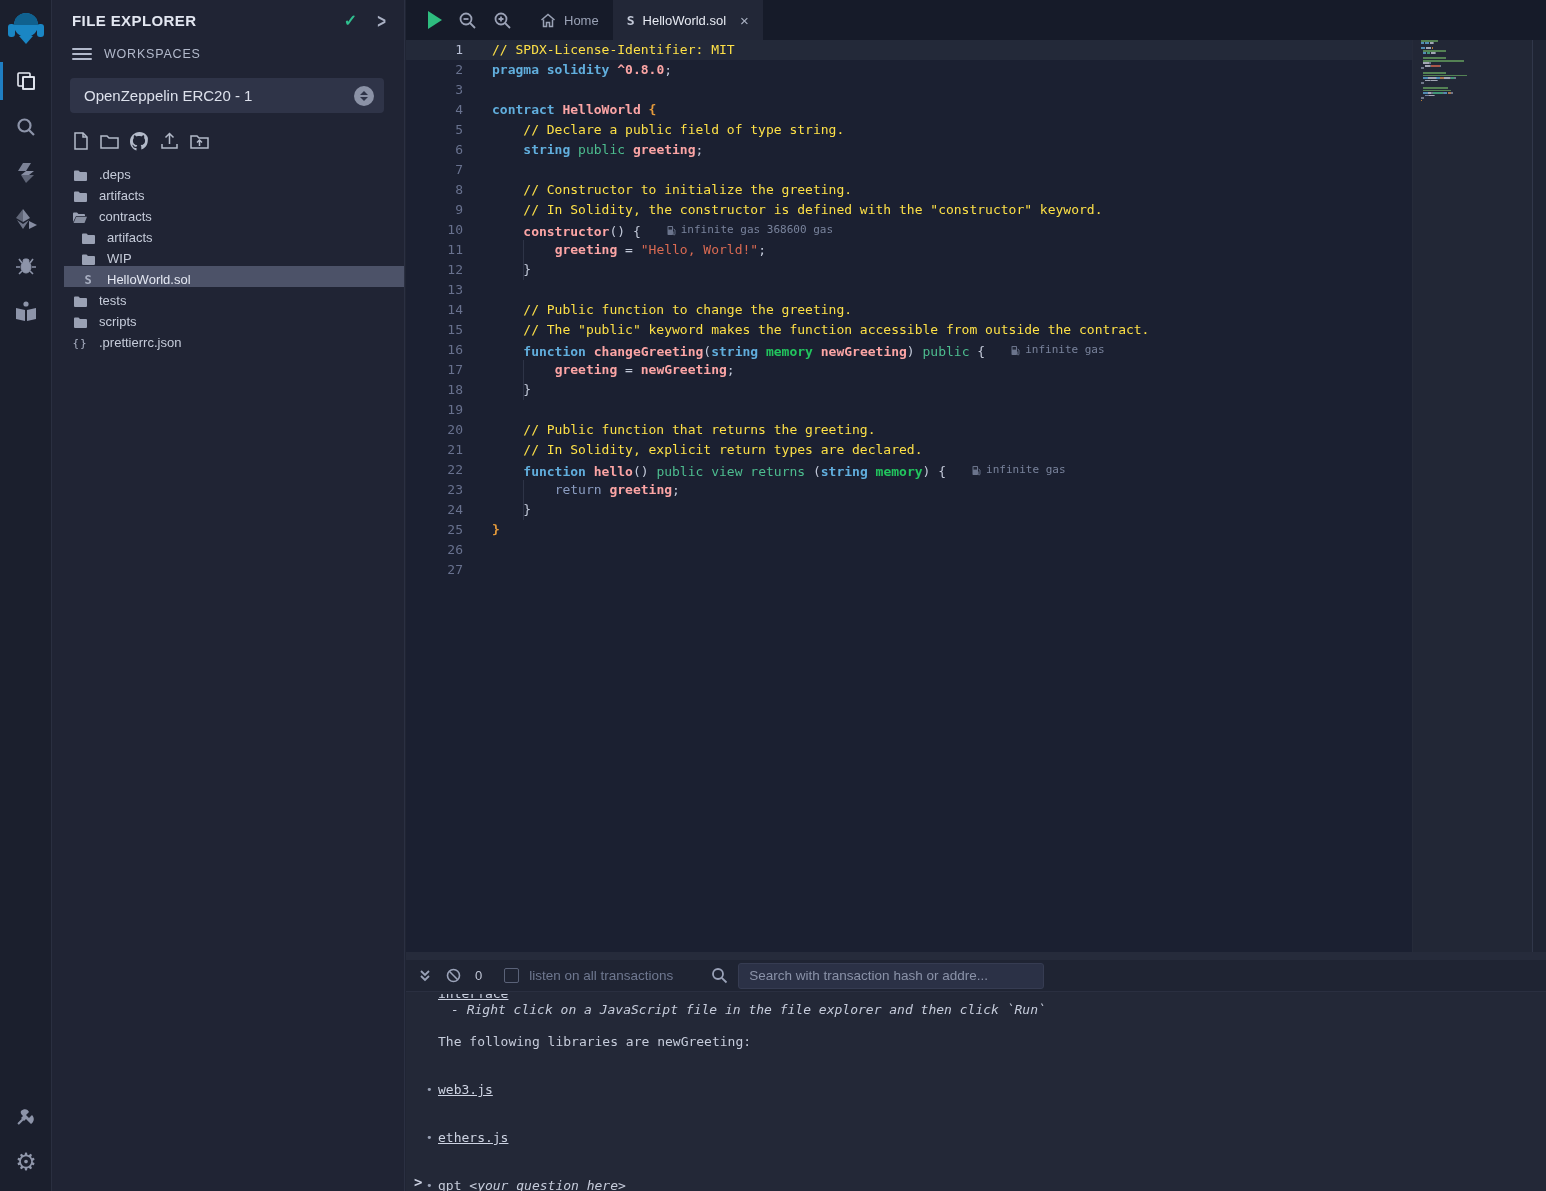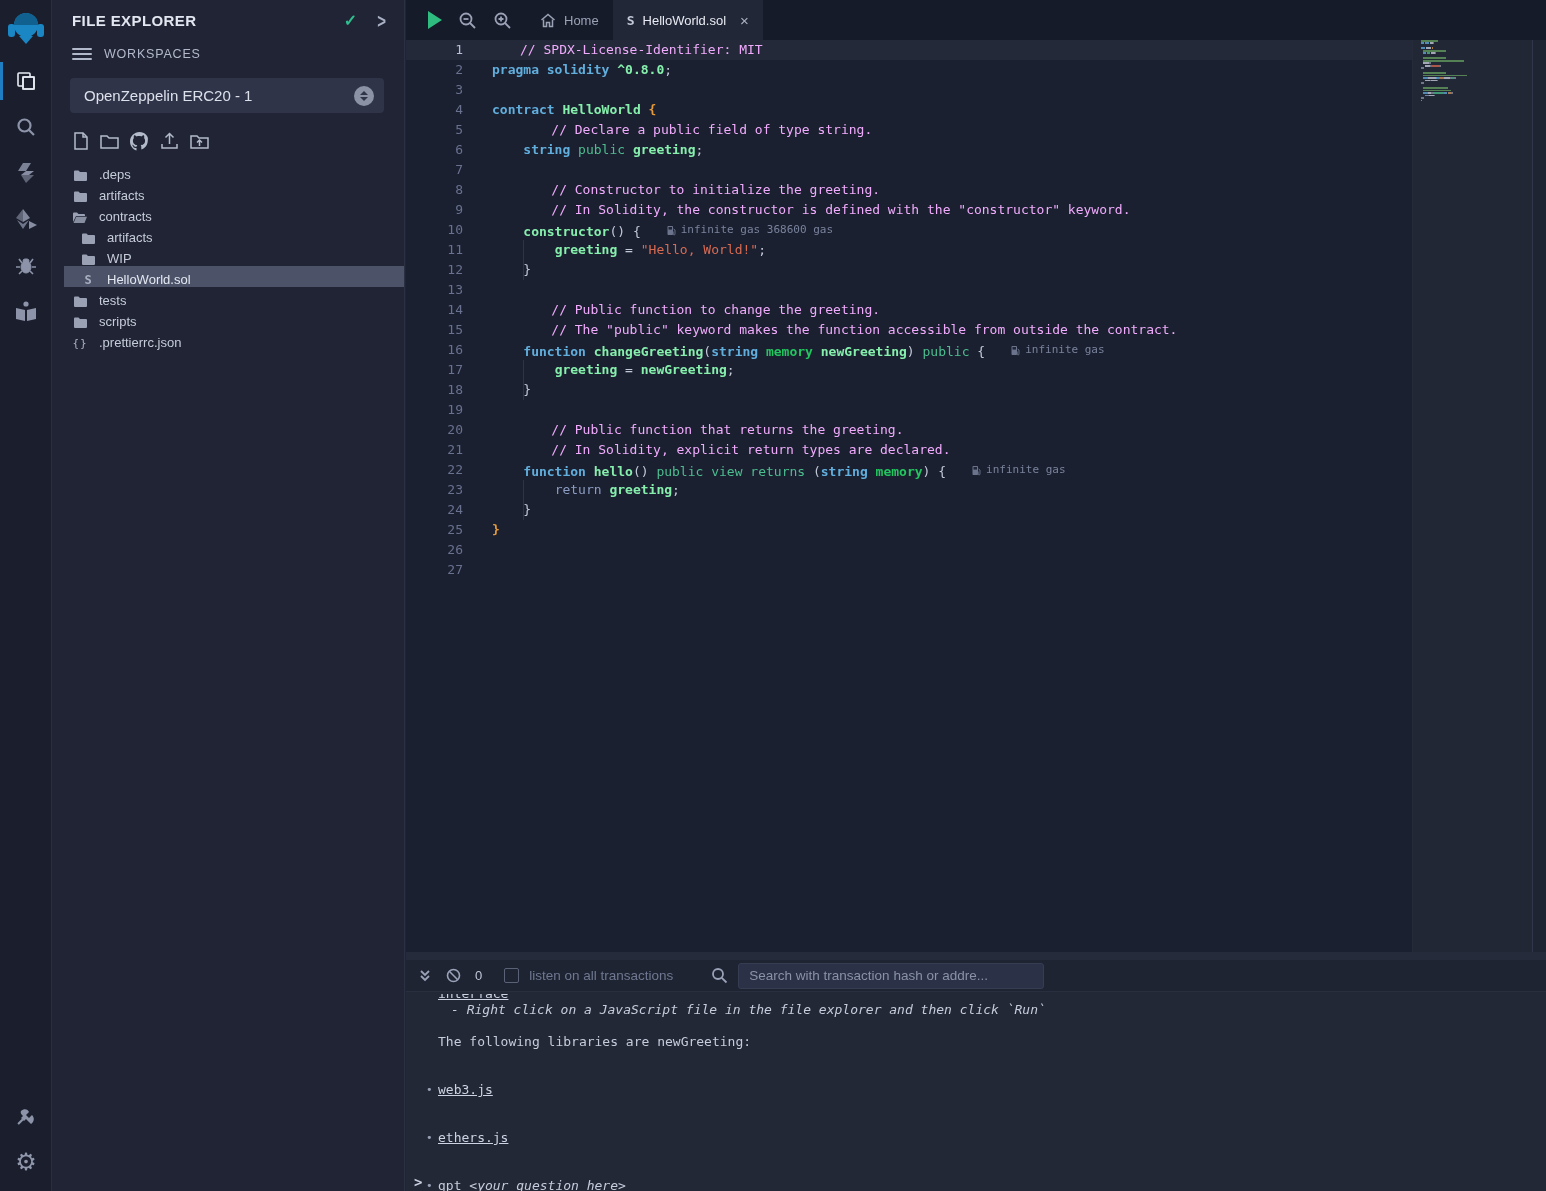--- a/index.html
+++ b/index.html
@@ -53,27 +53,27 @@
   .tab-sol-ico { font-family:"DejaVu Sans Mono", monospace; font-weight:700; font-size:13px; }
   .tab-close { margin-left:6px; font-size:15px; color:#aab1c2; cursor:pointer; }
 
   .code-area { position:absolute; left:0; top:40px; right:134px; bottom:0; overflow:hidden; font-family:"DejaVu Sans Mono", monospace; font-size:13px; }
   .line { display:flex; height:20px; line-height:20px; white-space:pre; position:relative; }
   .line.hl { background:#232939; }
   .ln { width:57px; flex:none; text-align:right; color:#68718e; user-select:none; }
   .line.hl .ln { color:#b9c0d6; }
   .code { padding-left:29px; position:relative; }
   .line.guide .code::before { content:""; position:absolute; left:calc(29px + 4ch); top:0; bottom:-20px; width:1px; background:#2e3447; }
-  .tk-cm { color:#f0abfc;margin-left:28px; }
+  .tk-cm { color:#fde047; }
   .tk-kw { color:#61aedd;font-weight:bold; }
   .tk-gr { color:#4dbd8f; }
   .tk-or { color:#22c55e;font-weight:bold; }
   .tk-st { color:#d96a52; }
   .tk-br { color:#e59a3b; font-weight:700; }
-  .tk-bd { color:#86efac; font-weight:600; }
+  .tk-bd { color:#fca5a5; font-weight:600; }
   .tk-pl { color:#c3c9d9; }
   .tk-rt { color:#8b9cc0; }
   .gas-note { display:inline-flex; align-items:center; gap:5px; margin-left:26px; color:#79839c; font-size:11px; font-weight:400; }
   .gas-note svg { opacity:.85; }
 
   .minimap-strip { position:absolute; top:40px; right:0; bottom:0; width:134px; background:#222736; border-left:1px solid #262b3a; }
   .minimap { position:absolute; left:8px; top:0; width:110px; cursor:pointer; }
   .mm-row { display:flex; height:1.7px; margin-bottom:0.8px; }
   .mm-row span { height:100%; display:block; opacity:.75; }
   .mm-divider { position:absolute; top:0; bottom:0; right:13px; width:1px; background:#31374a; }

